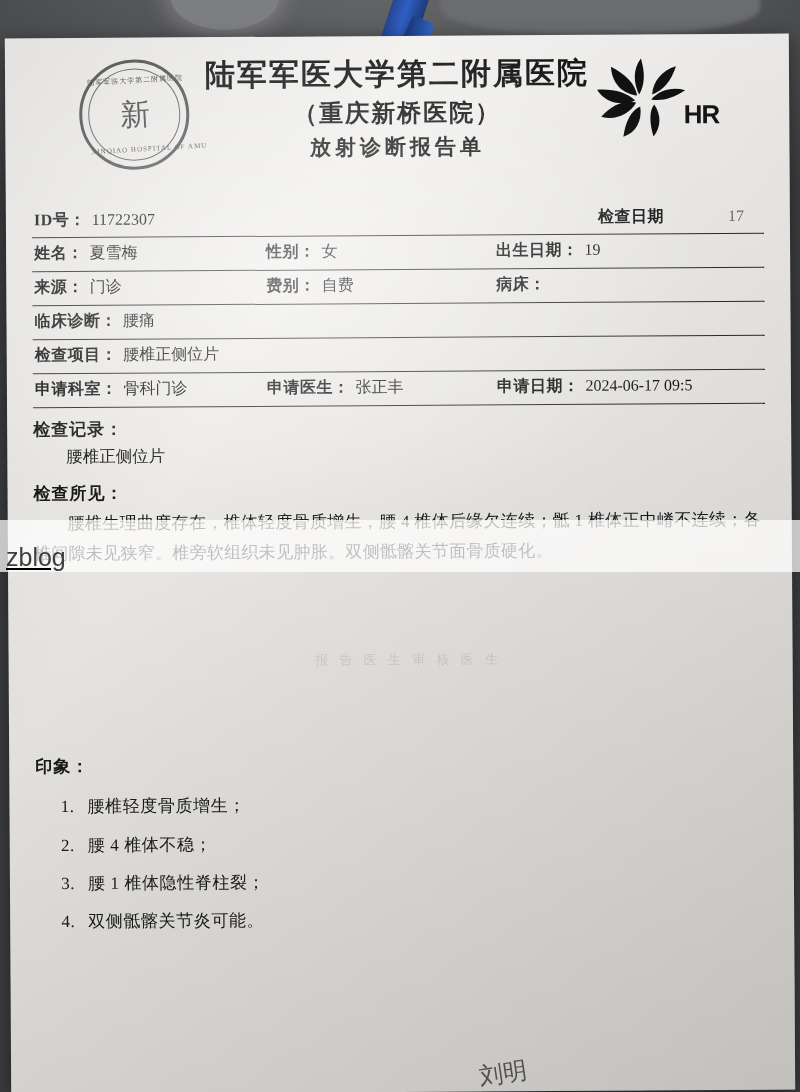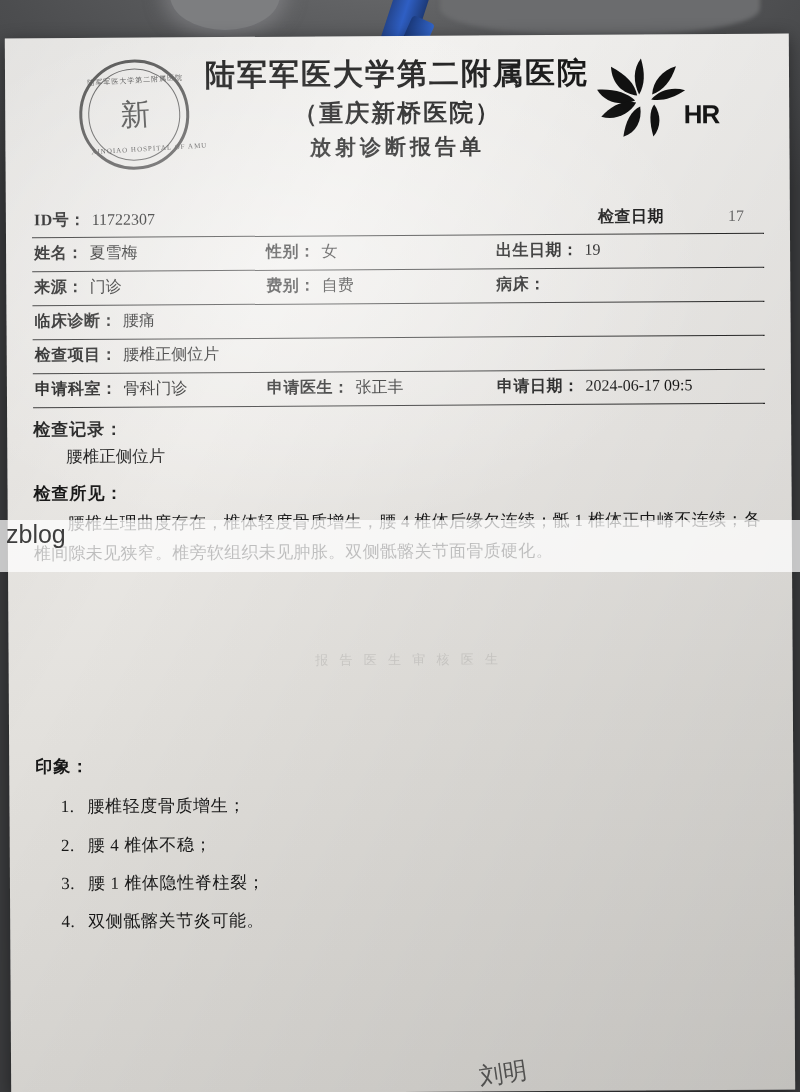--- a/index.html
+++ b/index.html
@@ -237,22 +237,23 @@
 
   
   .watermark {
     position: absolute;
     left: 0;
     top: 520px;
     width: 800px;
     height: 52px;
     background: rgba(255,255,255,.72);
     display: flex;
-    align-items: flex-start;
+    align-items: flex-end;
     z-index: 5;
+    text-decoration: underline;
   }
   .watermark .txt {
     font-family: "Liberation Sans", sans-serif;
     font-size: 25px;
     color: #3e3e3e;
     padding-left: 6px;
     letter-spacing: 0px;
   }
 
   

